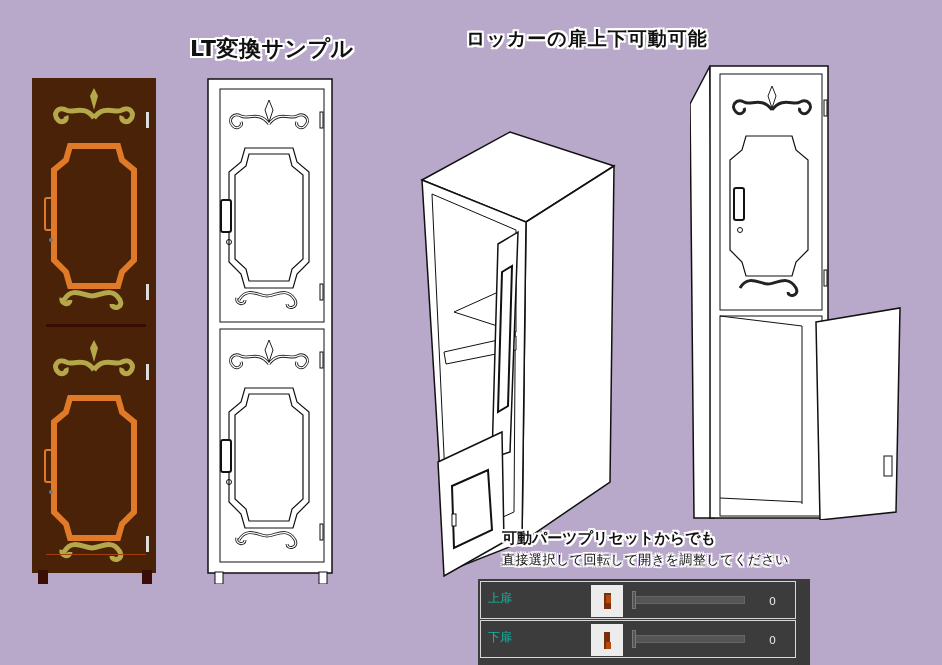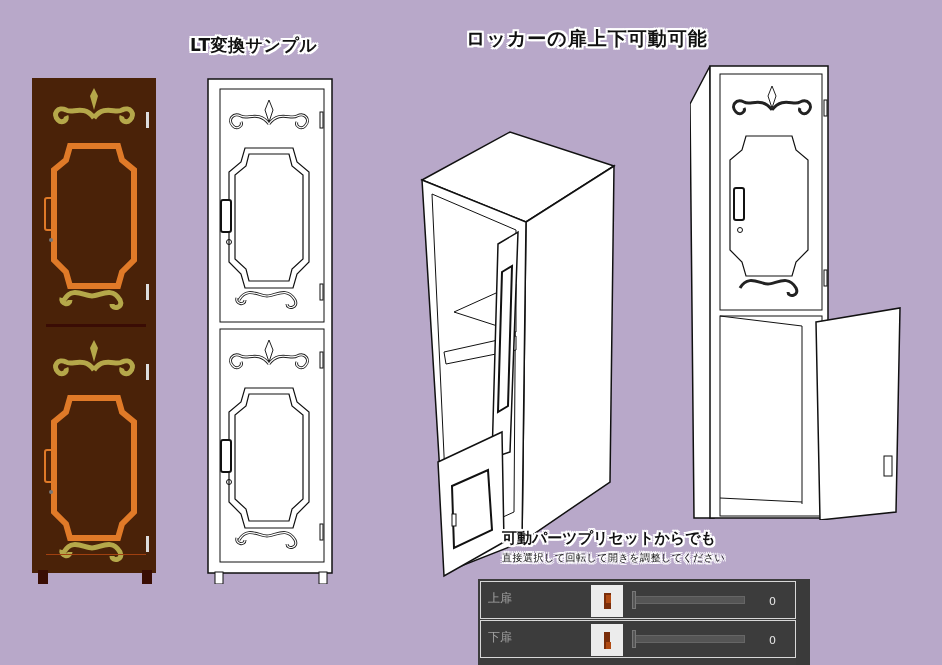--- a/index.html
+++ b/index.html
@@ -9,36 +9,36 @@
     font-family:"DejaVu Sans", sans-serif;
   }
   .outlined {
     color:#111;
     font-weight:bold;
     text-shadow:
       -2px -2px 0 #fff, 2px -2px 0 #fff, -2px 2px 0 #fff, 2px 2px 0 #fff,
       0 -2px 0 #fff, 0 2px 0 #fff, -2px 0 0 #fff, 2px 0 0 #fff;
     position:absolute; white-space:nowrap;
   }
-  #title-lt { left:190px; top:34px; font-size:17px; letter-spacing:0.5px; }
+  #title-lt { left:190px; top:34px; font-size:22px; letter-spacing:0.5px; }
   #title-main { left:466px; top:26px; font-size:19px; letter-spacing:1px; }
   #note1 { left:502px; top:529px; font-size:15px; font-weight:bold; }
-  #note2 { left:502px; top:551px; font-size:10px; font-weight:normal; letter-spacing:0.5px; }
+  #note2 { left:502px; top:551px; font-size:13px; font-weight:normal; letter-spacing:0.5px; }
   .art { position:absolute; }
 
   
   #panel {
     position:absolute; left:478px; top:579px; width:332px; height:86px;
     background:#3c3c3c;
   }
   .row {
     position:absolute; left:2px; width:316px; height:38px;
     border:1px solid #d8d8d8; box-sizing:border-box; background:#3c3c3c;
   }
-  .row .label { position:absolute; left:7px; top:8px; color:#a3a3a3; font-size:12px; }
+  .row .label { position:absolute; left:7px; top:8px; color:#14b8a6; font-size:12px; }
   .row .thumb { position:absolute; left:110px; top:3px; width:32px; height:32px; background:#ececec; }
   .row .track { position:absolute; left:154px; top:14px; width:110px; height:8px; background:#555; border:1px solid #666; box-sizing:border-box; }
   .row .handle { position:absolute; left:151px; top:9px; width:4px; height:18px; background:#555; border:1px solid #777; box-sizing:border-box; }
   .row .val { position:absolute; left:288px; top:13px; color:#e6e6e6; font-size:11px; }
   #panel-scroll { position:absolute; right:0; top:0; width:14px; height:86px; background:#3a3a3a; }
 </style>
 </head>
 <body>
 
 <div id="title-lt" class="outlined">LT変換サンプル</div>

